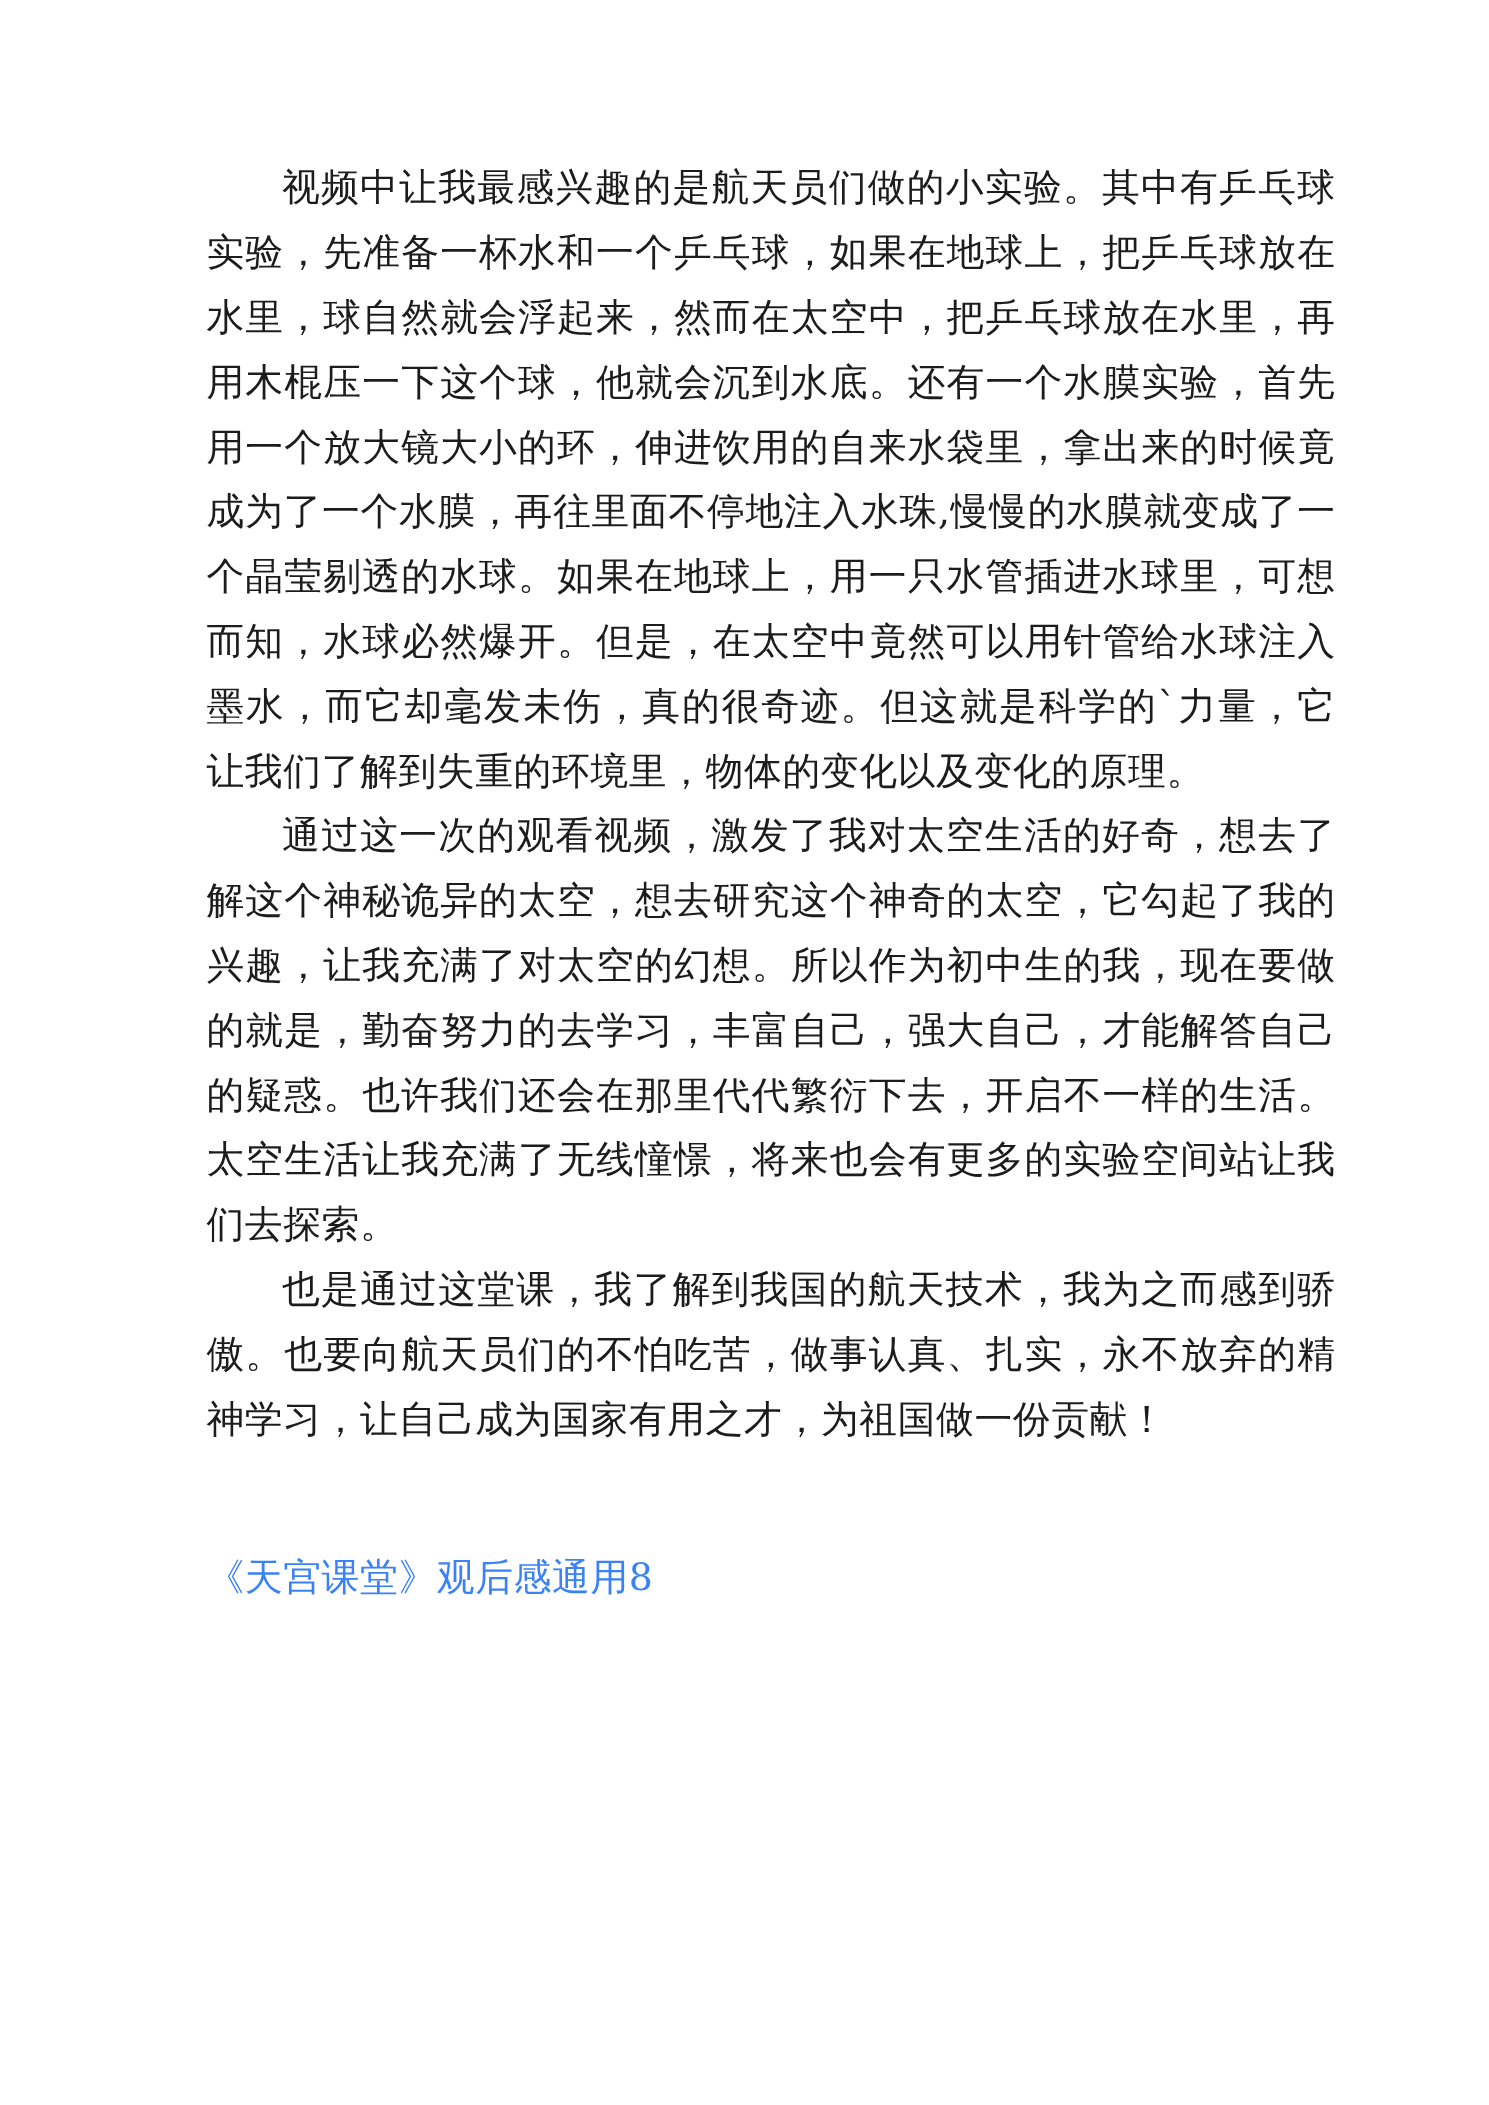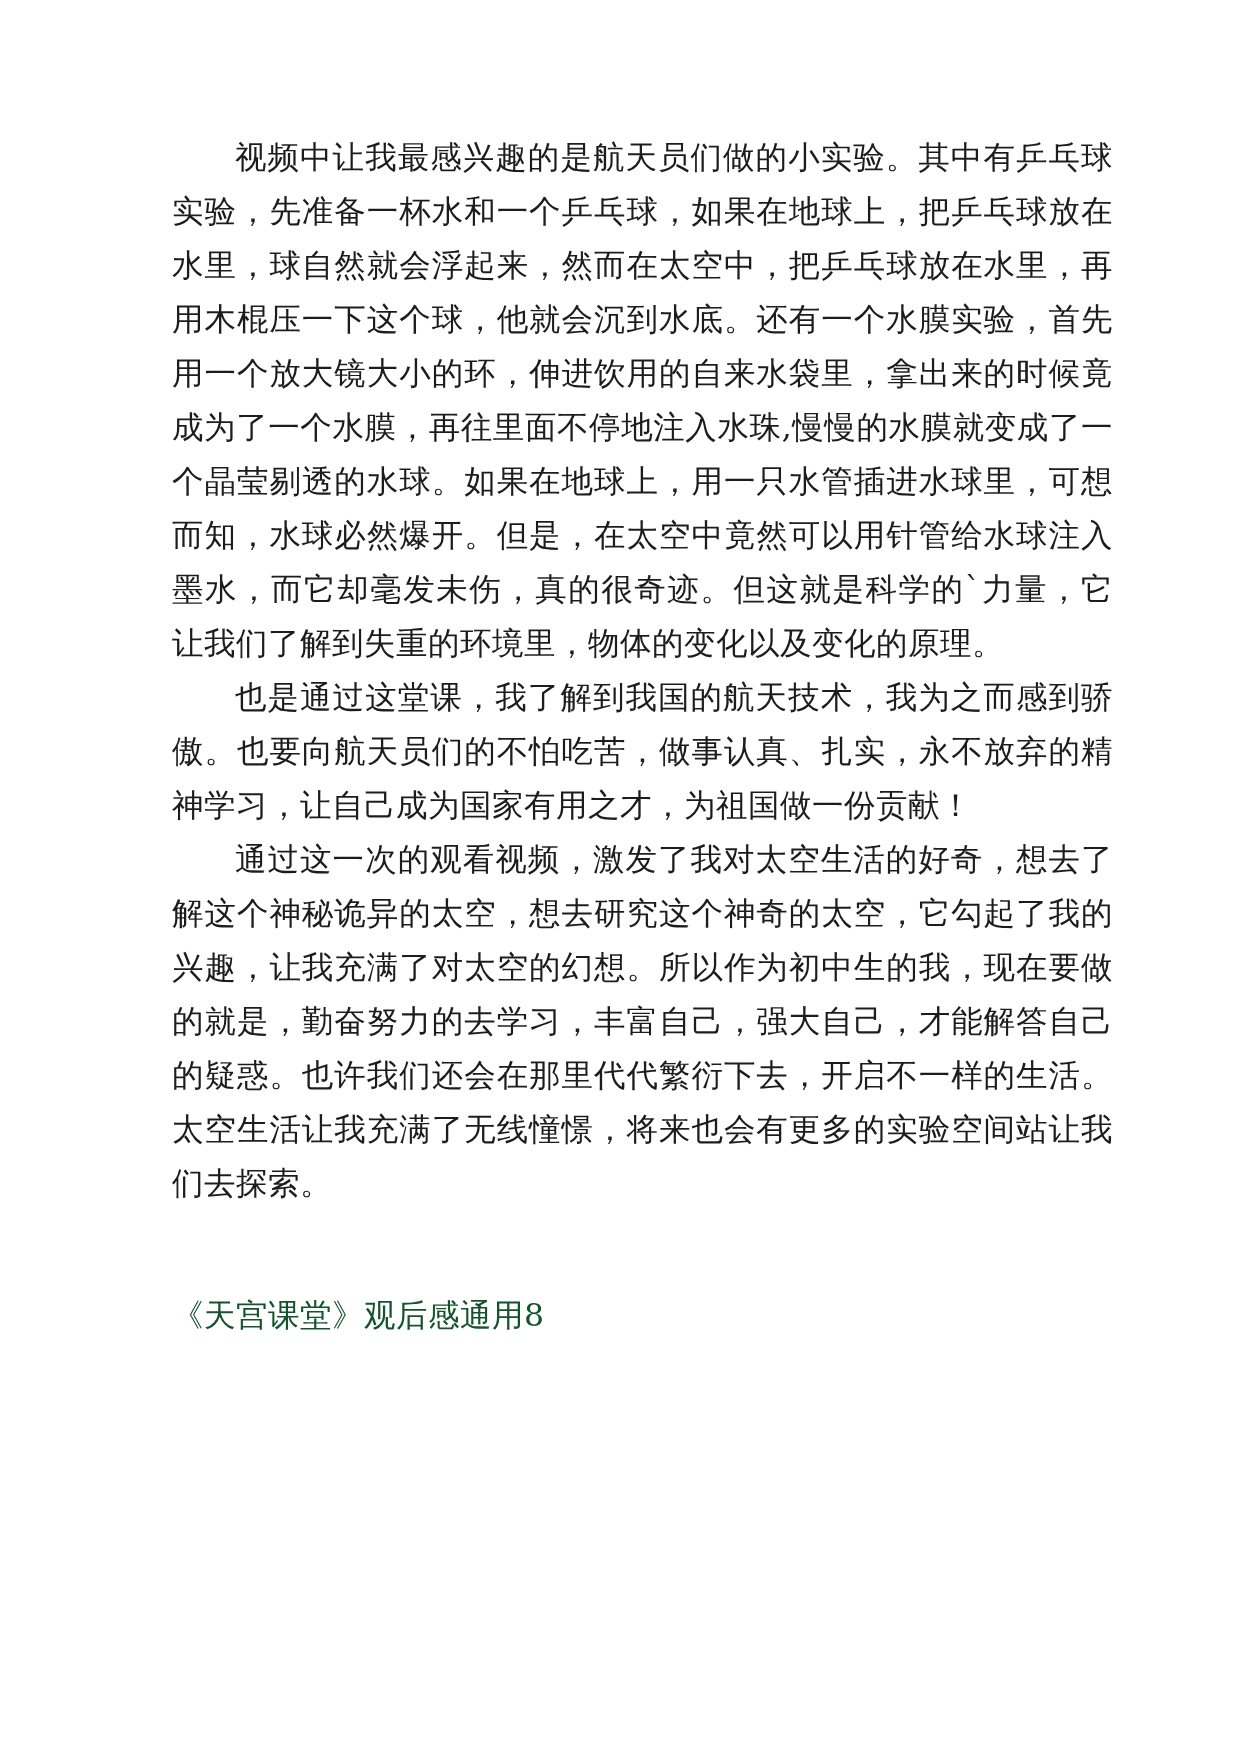--- a/index.html
+++ b/index.html
@@ -35,27 +35,27 @@
     text-indent: 2em;
   }
   p.para + p.para {
     margin-top: 0;
   }
   .footer-title {
     margin-top: 78px;
     font-size: 31.5px;
     line-height: 54px;
     letter-spacing: 0.5px;
-    color: #14532d;
+    color: #3b82f6;
     text-indent: 0;
   }
 </style>
 </head>
 <body>
 
 <div class="page">
   <div class="doc-body">
     <p class="para">视频中让我最感兴趣的是航天员们做的小实验。其中有乒乓球实验，先准备一杯水和一个乒乓球，如果在地球上，把乒乓球放在水里，球自然就会浮起来，然而在太空中，把乒乓球放在水里，再用木棍压一下这个球，他就会沉到水底。还有一个水膜实验，首先用一个放大镜大小的环，伸进饮用的自来水袋里，拿出来的时候竟成为了一个水膜，再往里面不停地注入水珠,慢慢的水膜就变成了一个晶莹剔透的水球。如果在地球上，用一只水管插进水球里，可想而知，水球必然爆开。但是，在太空中竟然可以用针管给水球注入墨水，而它却毫发未伤，真的很奇迹。但这就是科学的`力量，它让我们了解到失重的环境里，物体的变化以及变化的原理。</p>
+    <p class="para">通过这一次的观看视频，激发了我对太空生活的好奇，想去了解这个神秘诡异的太空，想去研究这个神奇的太空，它勾起了我的兴趣，让我充满了对太空的幻想。所以作为初中生的我，现在要做的就是，勤奋努力的去学习，丰富自己，强大自己，才能解答自己的疑惑。也许我们还会在那里代代繁衍下去，开启不一样的生活。太空生活让我充满了无线憧憬，将来也会有更多的实验空间站让我们去探索。</p>
     <p class="para">也是通过这堂课，我了解到我国的航天技术，我为之而感到骄傲。也要向航天员们的不怕吃苦，做事认真、扎实，永不放弃的精神学习，让自己成为国家有用之才，为祖国做一份贡献！</p>
-    <p class="para">通过这一次的观看视频，激发了我对太空生活的好奇，想去了解这个神秘诡异的太空，想去研究这个神奇的太空，它勾起了我的兴趣，让我充满了对太空的幻想。所以作为初中生的我，现在要做的就是，勤奋努力的去学习，丰富自己，强大自己，才能解答自己的疑惑。也许我们还会在那里代代繁衍下去，开启不一样的生活。太空生活让我充满了无线憧憬，将来也会有更多的实验空间站让我们去探索。</p>
     <div class="footer-title">《天宫课堂》观后感通用8</div>
   </div>
 </div>
 
 </body></html>

